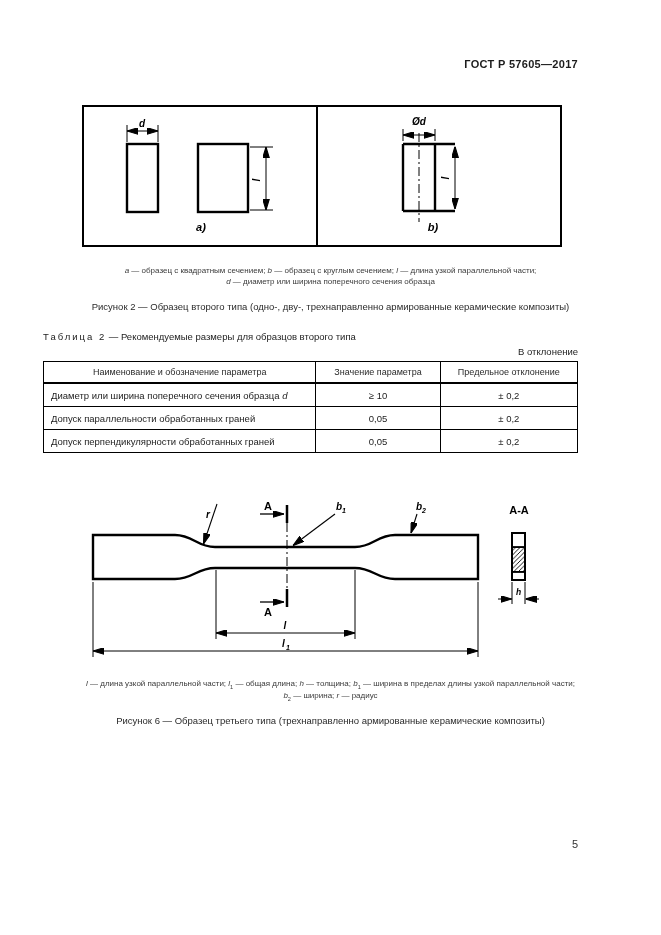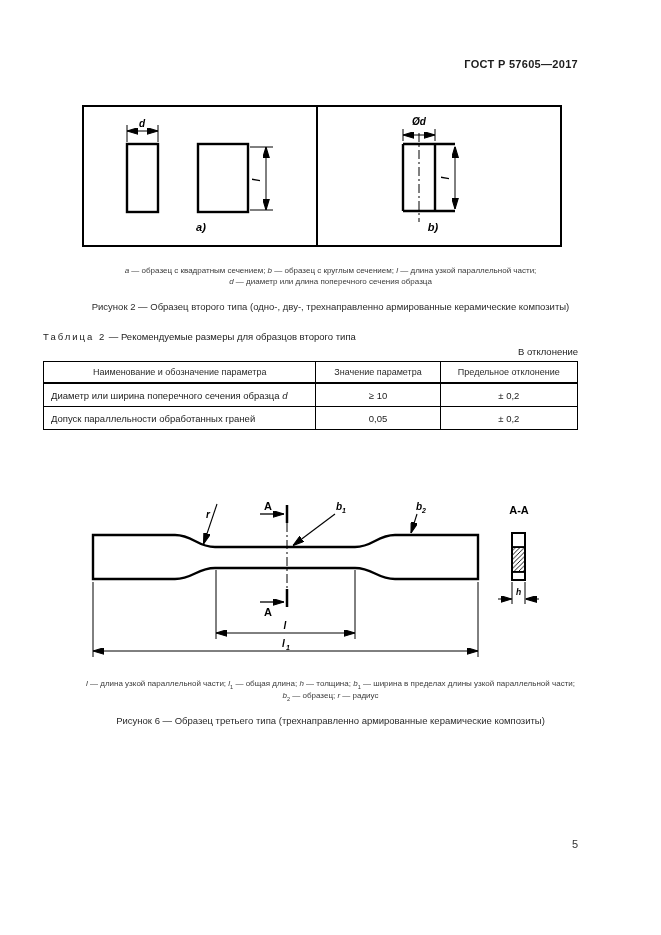--- a/index.html
+++ b/index.html
@@ -75,21 +75,21 @@
       <line x1="353" y1="36" x2="353" y2="24" stroke-width="1"></line>
       <line x1="321" y1="30" x2="353" y2="30" stroke-width="1" marker-start="url(#as2)" marker-end="url(#ae2)"></line>
       <text class="lbl" x="337" y="20" font-size="10" text-anchor="middle">Ød</text>
       <line x1="373" y1="41.5" x2="373" y2="104" stroke-width="1" marker-start="url(#as2)" marker-end="url(#ae2)"></line>
       <text class="lbl" transform="translate(367 73) rotate(-90)" font-size="10" text-anchor="middle">l</text>
       <text class="lbl" x="351" y="126" font-size="11" text-anchor="middle">b)</text>
     </g>
   </svg>
 
   <div class="abs caption" style="top:265px;"><span style="font-style: italic;">a</span><span> — образец с квадратным сечением; </span><span style="font-style: italic;">b</span><span> — образец с круглым сечением; </span><span style="font-style: italic;">l</span><span> — длина узкой параллельной части;</span></div>
-  <div class="abs caption" style="top:276px;"><span style="font-style: italic;">d</span><span> — диаметр или длина поперечного сечения образца</span></div>
+  <div class="abs caption" style="top:276px;"><span style="font-style: italic;">d</span><span> — диаметр или ширина поперечного сечения образца</span></div>
   <div class="abs fig-title" style="top:301px;">Рисунок 2 — Образец второго типа (одно-, дву-, трехнаправленно армированные керамические композиты)</div>
 
   <div class="abs tbl-title">
     <span class="spaced">Таблица 2</span><span> — Рекомендуемые размеры для образцов второго типа</span>
   </div>
   <div class="abs tbl-units">В отклонение</div>
 
   <table class="gost">
     <thead>
       <tr>
@@ -99,20 +99,25 @@
       </tr>
     </thead>
     <tbody>
       <tr>
         <td class="name"><span>Диаметр или ширина поперечного сечения образца </span><span style="font-style: italic;">d</span></td>
         <td class="center">≥ 10</td>
         <td class="center">± 0,2</td>
       </tr>
       <tr>
         <td class="name"><span>Допуск параллельности обработанных граней</span></td>
+        <td class="center">0,05</td>
+        <td class="center">± 0,2</td>
+      </tr>
+      <tr>
+        <td class="name"><span>Допуск перпендикулярности обработанных граней</span></td>
         <td class="center">0,05</td>
         <td class="center">± 0,2</td>
       </tr>
     </tbody>
   </table>
 
   <svg class="fig-svg" style="left:60px; top:490px;" width="560" height="185" viewBox="0 0 560 185">
     <defs>
       <marker id="ae3" viewBox="0 0 10 6" refX="10" refY="3" markerWidth="11" markerHeight="7" orient="auto" markerUnits="userSpaceOnUse">
           <path d="M0 0 L10 3 L0 6 Z" fill="#000" stroke="none"></path>
@@ -177,18 +182,18 @@
       <line x1="452" y1="82" x2="465" y2="82" stroke-width="1.8"></line>
       <line x1="452" y1="92" x2="452" y2="114" stroke-width="1"></line>
       <line x1="465" y1="92" x2="465" y2="114" stroke-width="1"></line>
       <line x1="438" y1="109" x2="451.5" y2="109" stroke-width="1" marker-end="url(#ae3)"></line>
       <line x1="479" y1="109" x2="465.5" y2="109" stroke-width="1" marker-end="url(#ae3)"></line>
       <text class="lbl" x="458.5" y="105" font-size="8.5" text-anchor="middle">h</text>
     </g>
   </svg>
 
   <div class="abs caption" style="top:678px;"><span style="font-style: italic;">l</span><span> — длина узкой параллельной части; </span><span style="font-style: italic;">l</span><span style="vertical-align: sub; font-size: 70%;">1</span><span> — общая длина; </span><span style="font-style: italic;">h</span><span> — толщина; </span><span style="font-style: italic;">b</span><span style="vertical-align: sub; font-size: 70%;">1</span><span> — ширина в пределах длины узкой параллельной части;</span></div>
-  <div class="abs caption" style="top:690px;"><span style="font-style: italic;">b</span><span style="vertical-align: sub; font-size: 70%;">2</span><span> — образец; </span><span style="font-style: italic;">r</span><span> — радиус</span></div>
+  <div class="abs caption" style="top:690px;"><span style="font-style: italic;">b</span><span style="vertical-align: sub; font-size: 70%;">2</span><span> — ширина; </span><span style="font-style: italic;">r</span><span> — радиус</span></div>
   <div class="abs fig-title" style="top:715px;">Рисунок 6 — Образец третьего типа (трехнаправленно армированные керамические композиты)</div>
 
   <div class="abs page-num">5</div>
 
 </div>
 
 </body></html>

